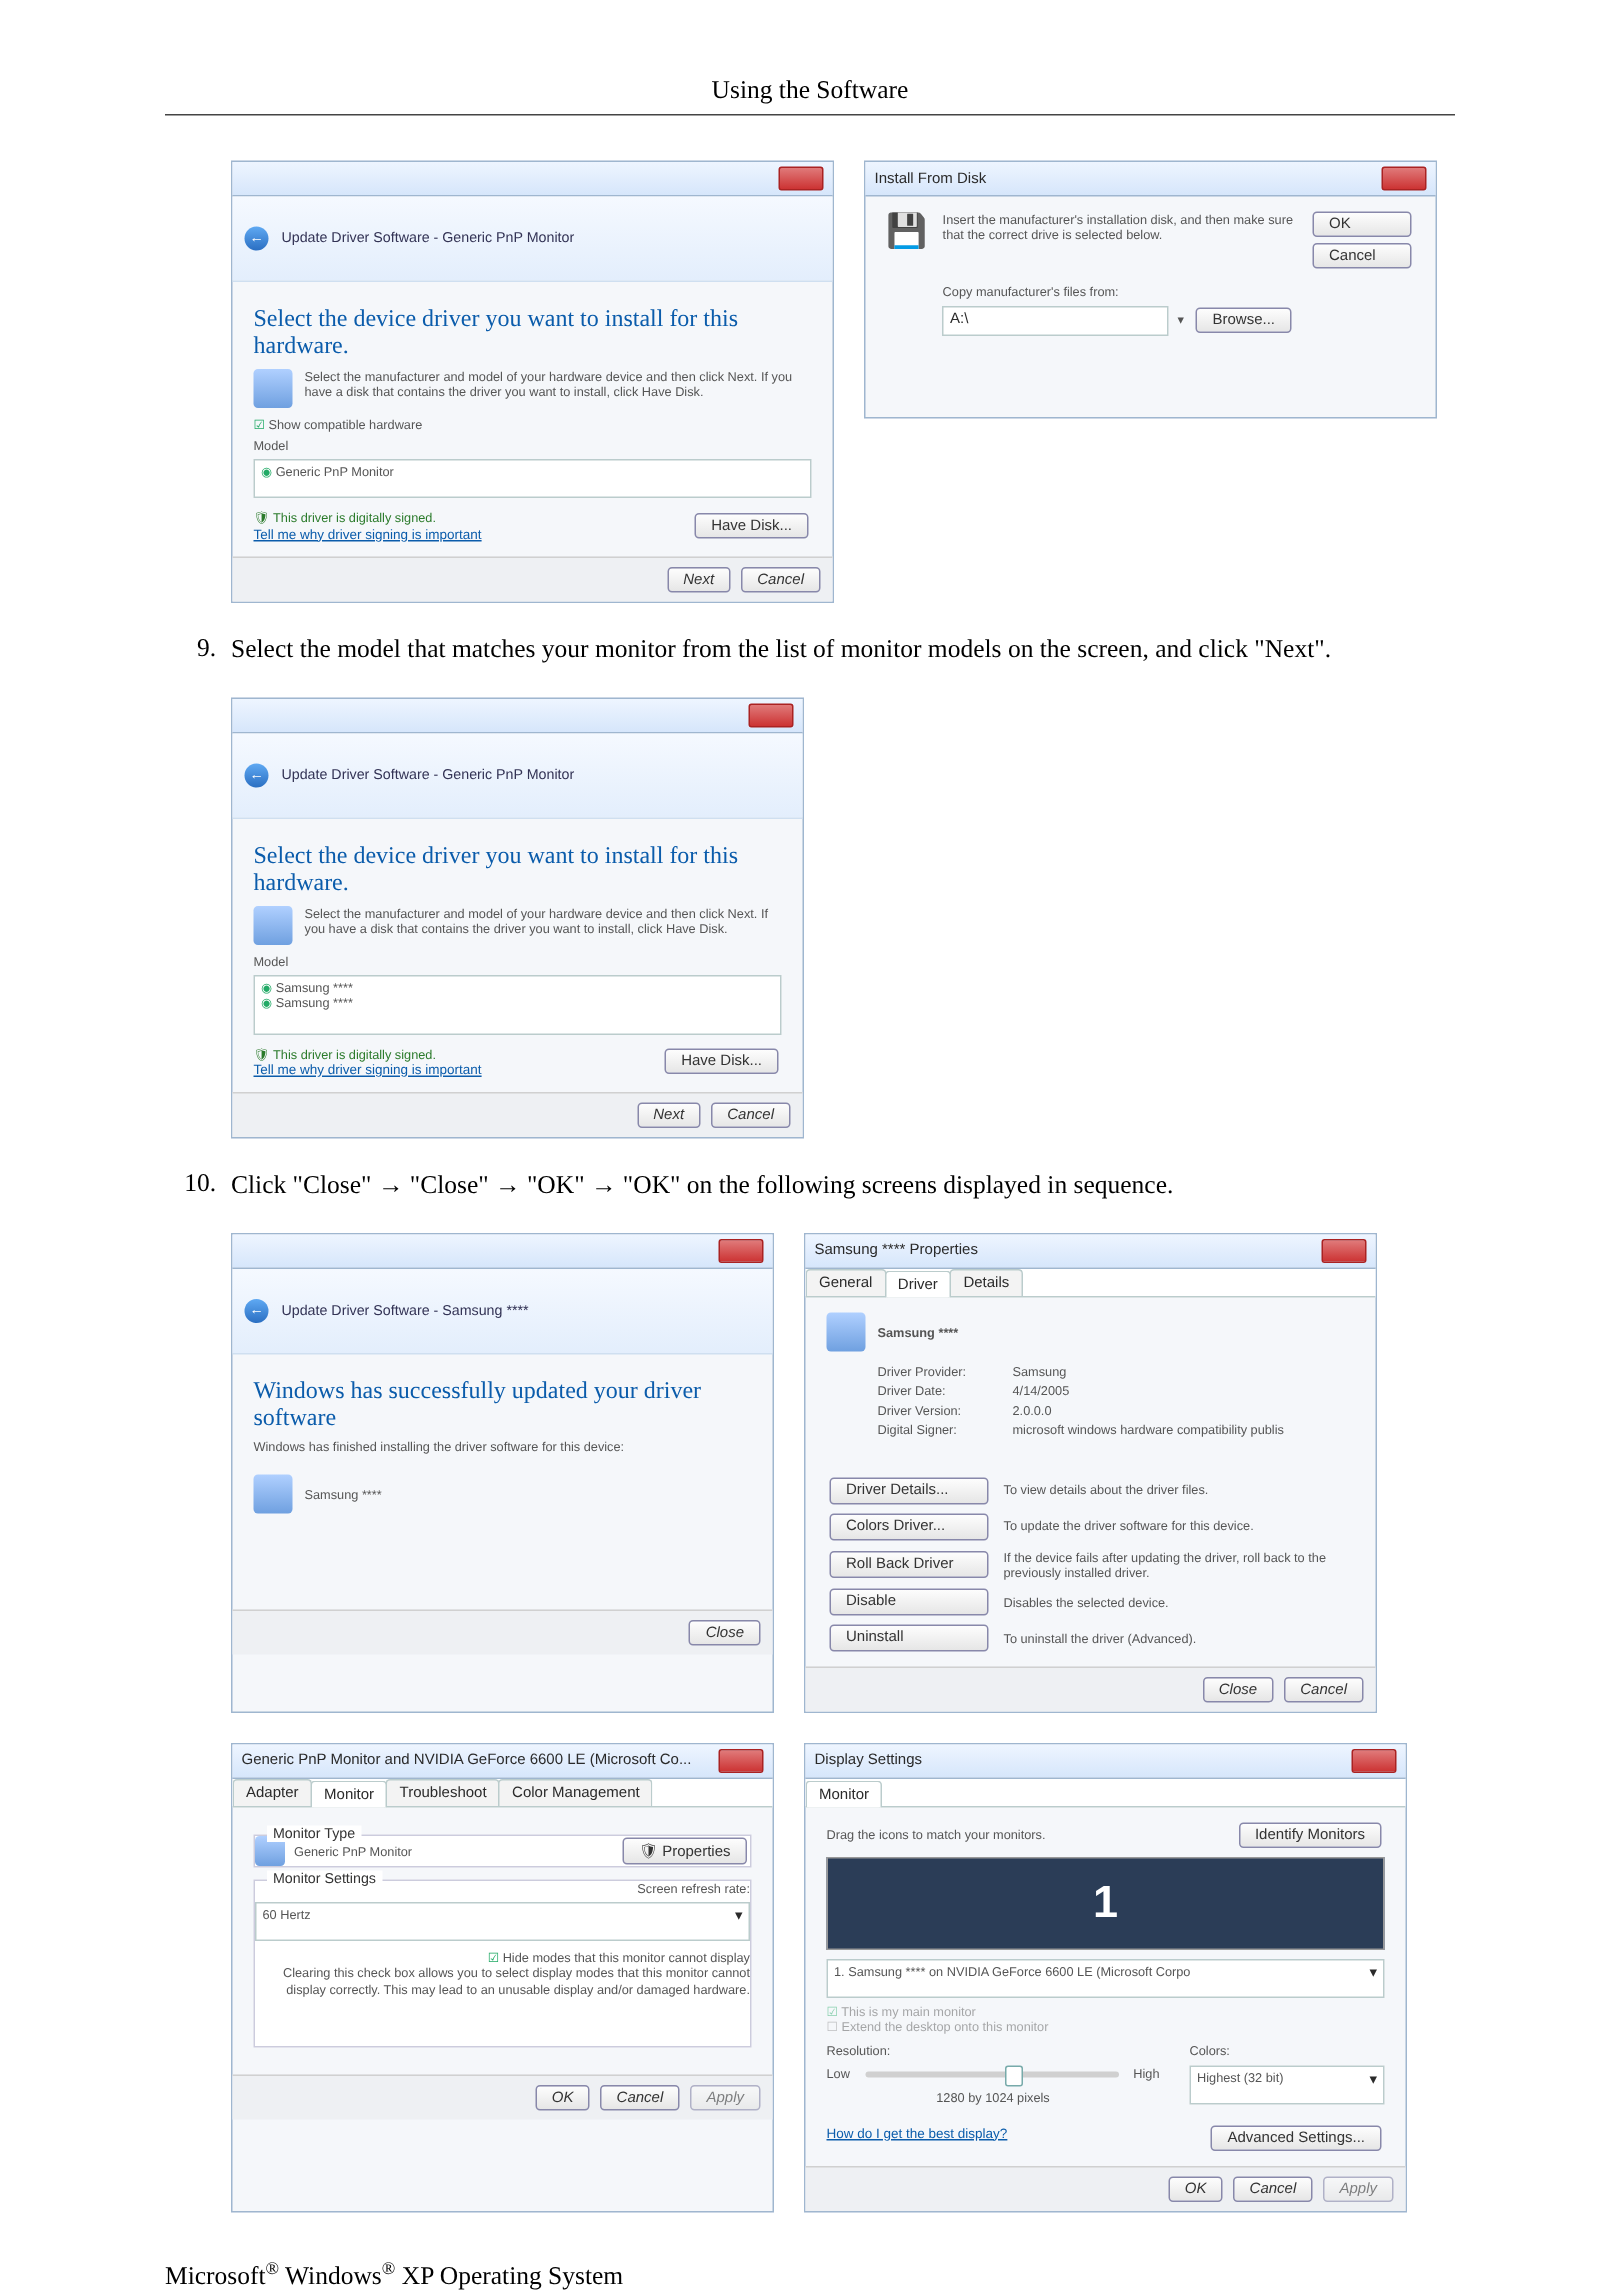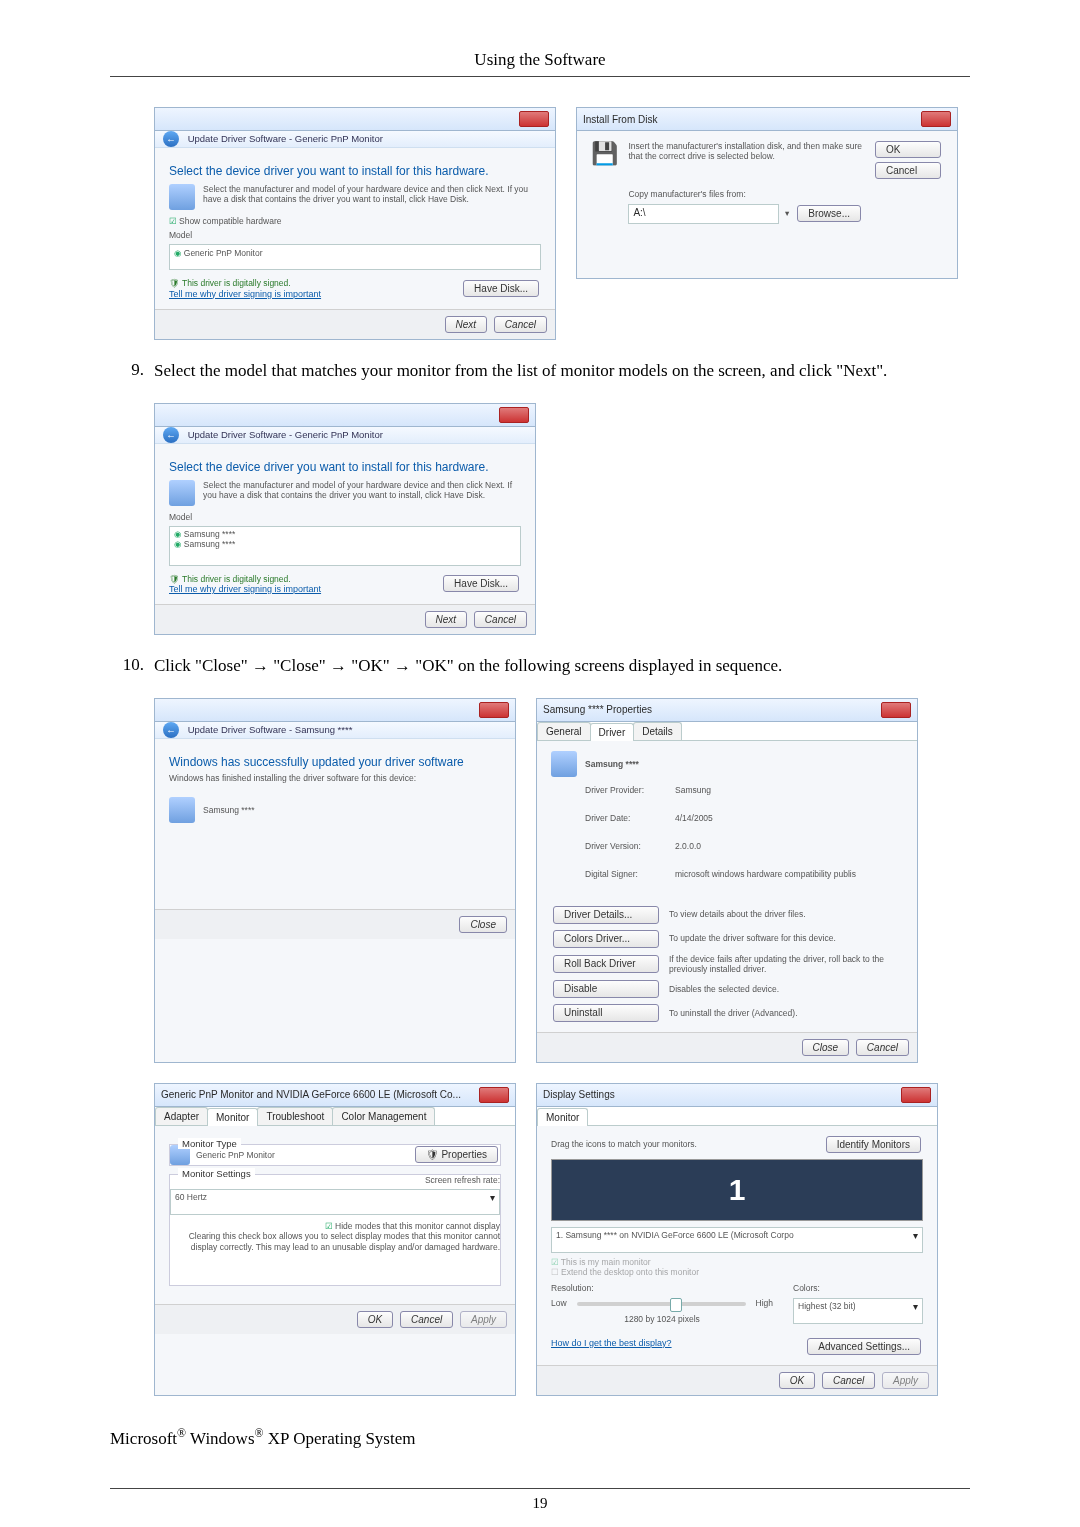--- a/index.html
+++ b/index.html
@@ -79,22 +79,23 @@
     height: 14px;
     background: linear-gradient(#e07a7a, #c33);
     border: 1px solid #a22;
     border-radius: 2px;
   }
   .win .content {
     padding: 10px 14px;
   }
   .bluehead {
     color: #0b5cab;
-    font-size: 12px;
+    font-size: 16px;
     margin: 6px 0 4px;
+    font-family: Liberation Serif, serif;
   }
   .tiny {
     font-size: 8.5px;
     color: #555;
     line-height: 1.2;
   }
   .listbox {
     border: 1px solid #bcc;
     background: #fff;
     min-height: 20px;
@@ -119,21 +120,21 @@
     font-style: italic;
   }
   .link {
     color: #0b5cab;
     text-decoration: underline;
     font-size: 9px;
   }
   .crumb {
     background: linear-gradient(#f5f9ff,#e3eefc);
     border-bottom: 1px solid #cfdff0;
-    padding: 0 8px;
+    padding: 20px 8px;
     font-size: 9.5px;
     color: #335;
   }
   .crumb .back {
     display:inline-block;width:16px;height:16px;border-radius:50%;
     background:linear-gradient(#5fa9f3,#2b6fc2);vertical-align:middle;margin-right:6px;
     color:#fff;text-align:center;line-height:16px;font-weight:bold;
   }
   .chk::before {
     content: "☑ ";
@@ -309,21 +310,21 @@
       <div class="tabs">
         <div class="tab">General</div>
         <div class="tab active">Driver</div>
         <div class="tab">Details</div>
       </div>
       <div class="content">
         <div style="display:flex;gap:8px;align-items:center;margin-bottom:8px;">
           <div class="mono-icon"></div>
           <div class="tiny" style="font-weight:bold">Samsung ****</div>
         </div>
-        <div class="tiny" style="display:grid;grid-template-columns:90px 1fr;row-gap:18px;margin-left:34px;">
+        <div class="tiny" style="display:grid;grid-template-columns:90px 1fr;row-gap:3px;margin-left:34px;">
           <span>Driver Provider:</span>
             <span>Samsung</span>
           <span>Driver Date:</span>
             <span>4/14/2005</span>
           <span>Driver Version:</span>
             <span>2.0.0.0</span>
           <span>Digital Signer:</span>
             <span>microsoft windows hardware compatibility publis</span>
         </div>
         <div class="tiny" style="display:grid;grid-template-columns:110px 1fr;row-gap:6px;column-gap:8px;margin-top:26px;align-items:center;">

